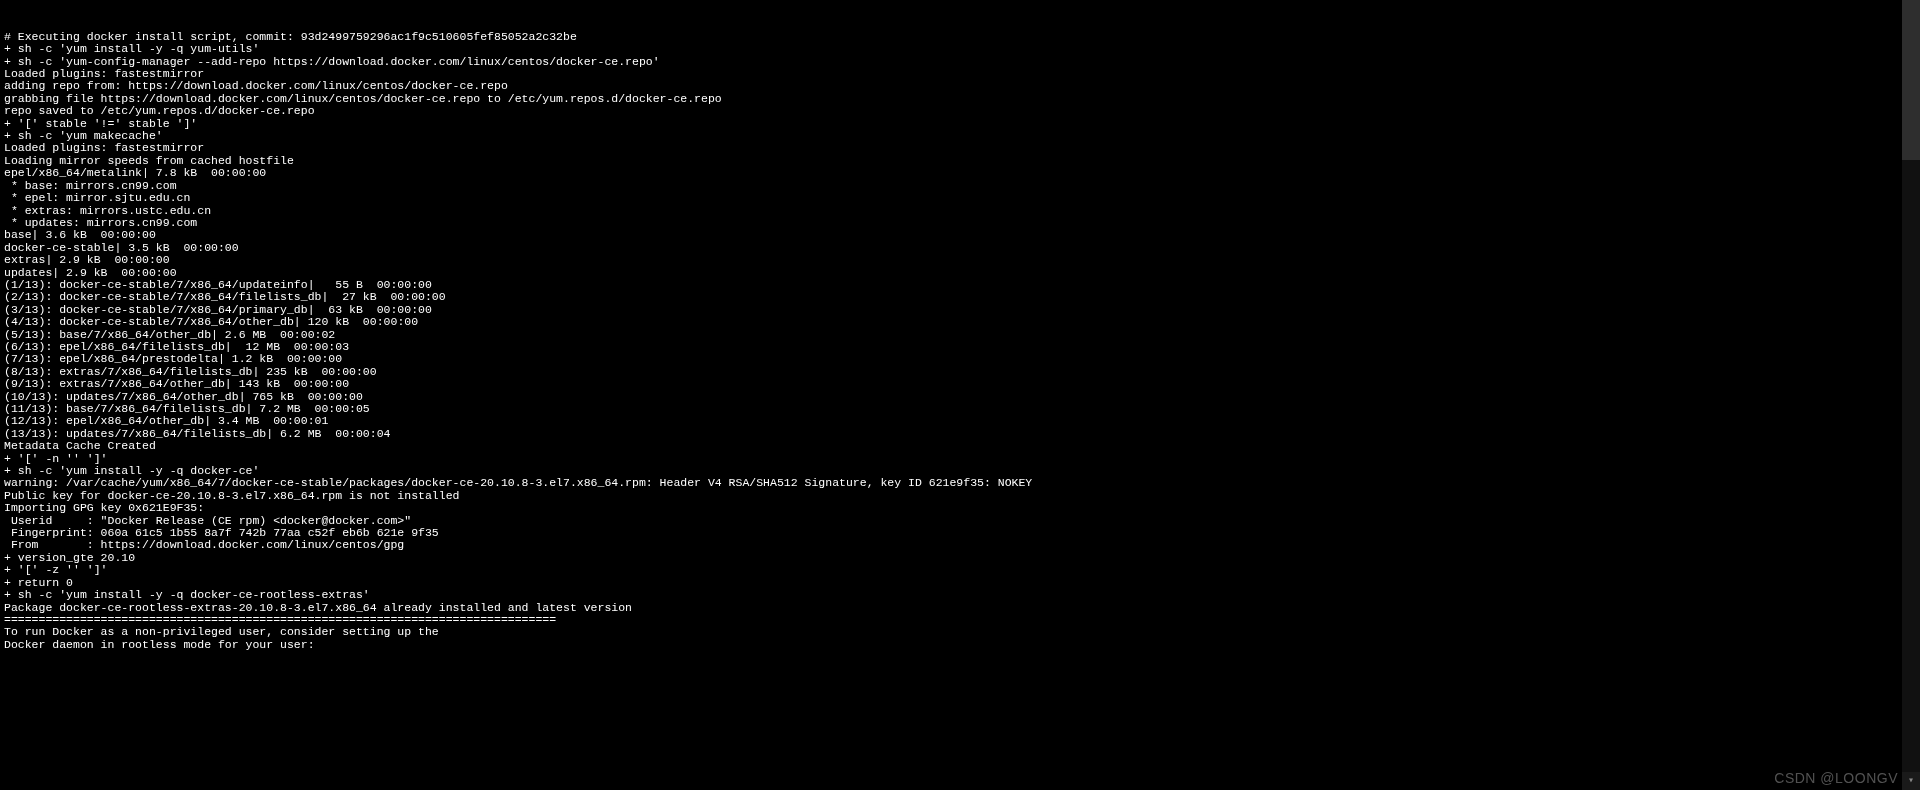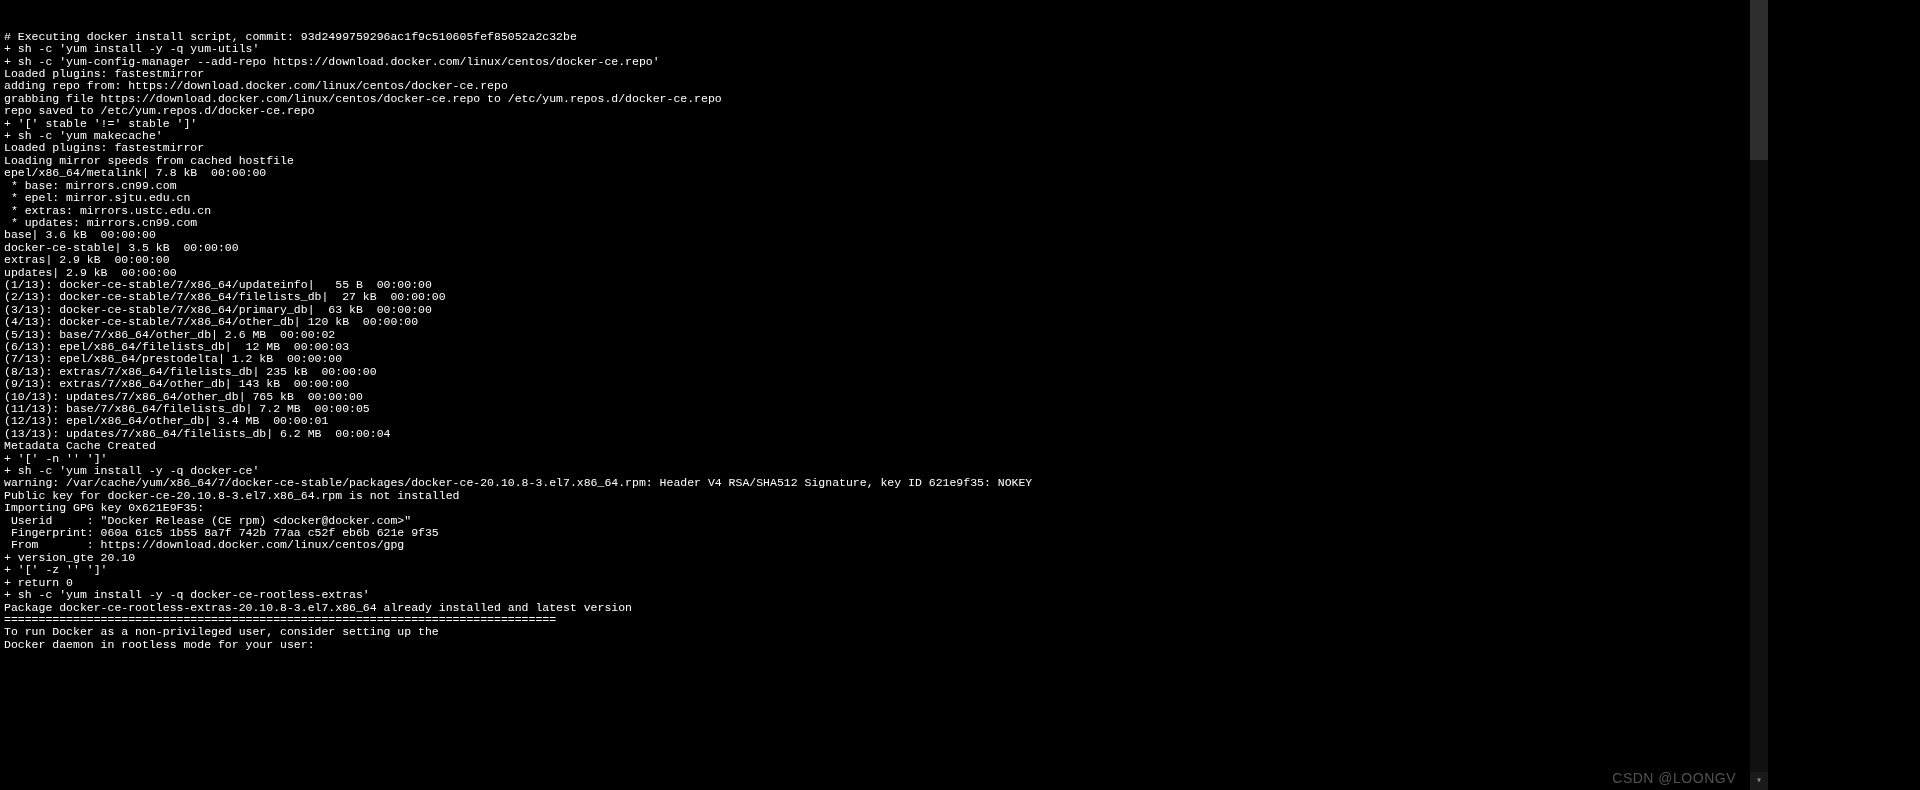--- a/index.html
+++ b/index.html
@@ -1,25 +1,25 @@
 <!DOCTYPE html>
 <html><head>
 <meta charset="utf-8">
 <style>
   html,body{margin:0;padding:0;background:#000;color:#fff;font-family:Consolas,"Courier New",monospace;font-size:11.5px;line-height:12.4px;width:1920px;height:790px;overflow:hidden}
-  .term{position:relative;width:1768px;height:790px;padding:6px 4px 0 4px;box-sizing:border-box;white-space:pre}
+  .term{position:relative;width:1920px;height:790px;padding:6px 4px 0 4px;box-sizing:border-box;white-space:pre}
   .row{display:flex}
   .l{flex:0 0 auto}
   .r{flex:1 1 auto;text-align:left;padding-right:26px}
   .sb{position:absolute;top:0;right:0;width:18px;height:790px;background:#111}
   .sb-thumb{position:absolute;top:0;right:0;width:18px;height:160px;background:#2e2e2e}
   .sb-arrow{position:absolute;right:0;width:18px;height:18px;background:#1a1a1a;color:#888;text-align:center;font-size:10px;line-height:18px}
   .sb-up{top:0}
   .sb-down{bottom:0}
-  .wm{position:absolute;right:32px;bottom:6px;color:#888;font-family:Arial,sans-serif;font-size:14px;letter-spacing:.5px;opacity:.6}
+  .wm{position:absolute;right:22px;bottom:6px;color:#888;font-family:Arial,sans-serif;font-size:14px;letter-spacing:.5px;opacity:.6}
 </style>
 </head>
 <body>
 
 <div class="term">
   <div id="out"><div class="row"><span class="l"># Executing docker install script, commit: 93d2499759296ac1f9c510605fef85052a2c32be</span></div><div class="row"><span class="l">+ sh -c 'yum install -y -q yum-utils'</span></div><div class="row"><span class="l">+ sh -c 'yum-config-manager --add-repo https://download.docker.com/linux/centos/docker-ce.repo'</span></div><div class="row"><span class="l">Loaded plugins: fastestmirror</span></div><div class="row"><span class="l">adding repo from: https://download.docker.com/linux/centos/docker-ce.repo</span></div><div class="row"><span class="l">grabbing file https://download.docker.com/linux/centos/docker-ce.repo to /etc/yum.repos.d/docker-ce.repo</span></div><div class="row"><span class="l">repo saved to /etc/yum.repos.d/docker-ce.repo</span></div><div class="row"><span class="l">+ '[' stable '!=' stable ']'</span></div><div class="row"><span class="l">+ sh -c 'yum makecache'</span></div><div class="row"><span class="l">Loaded plugins: fastestmirror</span></div><div class="row"><span class="l">Loading mirror speeds from cached hostfile</span></div><div class="row"><span class="l">epel/x86_64/metalink</span><span class="r">| 7.8 kB  00:00:00</span></div><div class="row"><span class="l"> * base: mirrors.cn99.com</span></div><div class="row"><span class="l"> * epel: mirror.sjtu.edu.cn</span></div><div class="row"><span class="l"> * extras: mirrors.ustc.edu.cn</span></div><div class="row"><span class="l"> * updates: mirrors.cn99.com</span></div><div class="row"><span class="l">base</span><span class="r">| 3.6 kB  00:00:00</span></div><div class="row"><span class="l">docker-ce-stable</span><span class="r">| 3.5 kB  00:00:00</span></div><div class="row"><span class="l">extras</span><span class="r">| 2.9 kB  00:00:00</span></div><div class="row"><span class="l">updates</span><span class="r">| 2.9 kB  00:00:00</span></div><div class="row"><span class="l">(1/13): docker-ce-stable/7/x86_64/updateinfo</span><span class="r">|   55 B  00:00:00</span></div><div class="row"><span class="l">(2/13): docker-ce-stable/7/x86_64/filelists_db</span><span class="r">|  27 kB  00:00:00</span></div><div class="row"><span class="l">(3/13): docker-ce-stable/7/x86_64/primary_db</span><span class="r">|  63 kB  00:00:00</span></div><div class="row"><span class="l">(4/13): docker-ce-stable/7/x86_64/other_db</span><span class="r">| 120 kB  00:00:00</span></div><div class="row"><span class="l">(5/13): base/7/x86_64/other_db</span><span class="r">| 2.6 MB  00:00:02</span></div><div class="row"><span class="l">(6/13): epel/x86_64/filelists_db</span><span class="r">|  12 MB  00:00:03</span></div><div class="row"><span class="l">(7/13): epel/x86_64/prestodelta</span><span class="r">| 1.2 kB  00:00:00</span></div><div class="row"><span class="l">(8/13): extras/7/x86_64/filelists_db</span><span class="r">| 235 kB  00:00:00</span></div><div class="row"><span class="l">(9/13): extras/7/x86_64/other_db</span><span class="r">| 143 kB  00:00:00</span></div><div class="row"><span class="l">(10/13): updates/7/x86_64/other_db</span><span class="r">| 765 kB  00:00:00</span></div><div class="row"><span class="l">(11/13): base/7/x86_64/filelists_db</span><span class="r">| 7.2 MB  00:00:05</span></div><div class="row"><span class="l">(12/13): epel/x86_64/other_db</span><span class="r">| 3.4 MB  00:00:01</span></div><div class="row"><span class="l">(13/13): updates/7/x86_64/filelists_db</span><span class="r">| 6.2 MB  00:00:04</span></div><div class="row"><span class="l">Metadata Cache Created</span></div><div class="row"><span class="l">+ '[' -n '' ']'</span></div><div class="row"><span class="l">+ sh -c 'yum install -y -q docker-ce'</span></div><div class="row"><span class="l">warning: /var/cache/yum/x86_64/7/docker-ce-stable/packages/docker-ce-20.10.8-3.el7.x86_64.rpm: Header V4 RSA/SHA512 Signature, key ID 621e9f35: NOKEY</span></div><div class="row"><span class="l">Public key for docker-ce-20.10.8-3.el7.x86_64.rpm is not installed</span></div><div class="row"><span class="l">Importing GPG key 0x621E9F35:</span></div><div class="row"><span class="l"> Userid     : "Docker Release (CE rpm) &lt;docker@docker.com&gt;"</span></div><div class="row"><span class="l"> Fingerprint: 060a 61c5 1b55 8a7f 742b 77aa c52f eb6b 621e 9f35</span></div><div class="row"><span class="l"> From       : https://download.docker.com/linux/centos/gpg</span></div><div class="row"><span class="l">+ version_gte 20.10</span></div><div class="row"><span class="l">+ '[' -z '' ']'</span></div><div class="row"><span class="l">+ return 0</span></div><div class="row"><span class="l">+ sh -c 'yum install -y -q docker-ce-rootless-extras'</span></div><div class="row"><span class="l">Package docker-ce-rootless-extras-20.10.8-3.el7.x86_64 already installed and latest version</span></div><div class="row"><span class="l"></span></div><div class="row"><span class="l">================================================================================</span></div><div class="row"><span class="l"></span></div><div class="row"><span class="l">To run Docker as a non-privileged user, consider setting up the</span></div><div class="row"><span class="l">Docker daemon in rootless mode for your user:</span></div></div>
 
   <div class="sb">
     <div class="sb-arrow sb-up">▴</div>
     <div class="sb-thumb"></div>

